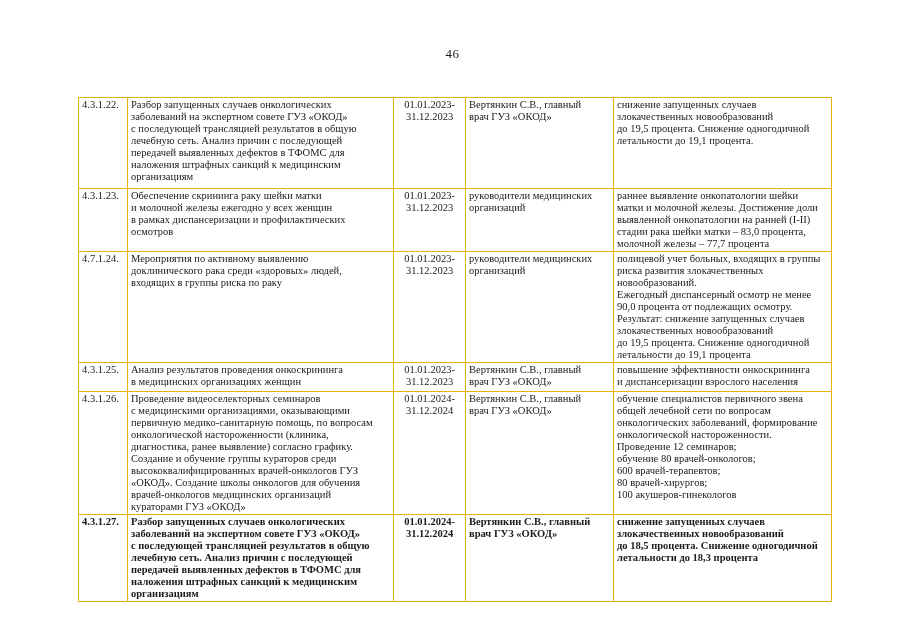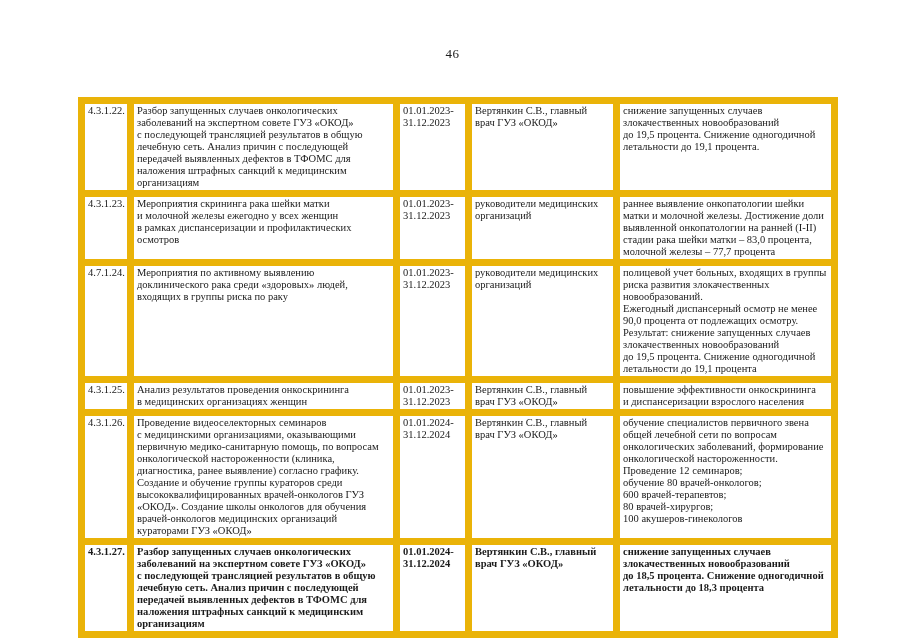--- a/index.html
+++ b/index.html
@@ -26,35 +26,35 @@
   }
   table.doc-table {
     position: absolute;
     left: 78px;
     top: 97px;
     width: 753px;
     border-collapse: collapse;
     table-layout: fixed;
   }
   table.doc-table td {
-    border: 7px solid #eab308;
+    border: 1px solid #eab308;
     vertical-align: top;
     padding: 1px 3px 1px 3px;
     font-size: 10.5px;
     line-height: 12px;
     white-space: pre-line;
     overflow: hidden;
   }
   td.cell-num {
     padding-left: 1px;
     padding-right: 1px;
     white-space: nowrap;
   }
   td.cell-dates {
-    text-align: left;
+    text-align: center;
     padding-left: 1px;
     padding-right: 1px;
   }
   col.c-num   { width: 49px; }
   col.c-act   { width: 266px; }
   col.c-dates { width: 72px; }
   col.c-resp  { width: 148px; }
   col.c-res   { width: 218px; }
   tr.r0 { height: 91px; }
   tr.r1 { height: 62px; }
@@ -90,21 +90,21 @@
 31.12.2023</td>
       <td class="cell-resp">Вертянкин С.В., главный
 врач ГУЗ «ОКОД»</td>
       <td class="cell-res">снижение запущенных случаев
 злокачественных новообразований
 до 19,5 процента. Снижение одногодичной
 летальности до 19,1 процента.</td>
     </tr>
     <tr class="r1">
       <td class="cell-num">4.3.1.23.</td>
-      <td class="cell-act">Мероприятия скрининга рака шейки матки
+      <td class="cell-act">Обеспечение скрининга раку шейки матки
 и молочной железы ежегодно у всех женщин
 в рамках диспансеризации и профилактических
 осмотров</td>
       <td class="cell-dates">01.01.2023-
 31.12.2023</td>
       <td class="cell-resp">руководители медицинских
 организаций</td>
       <td class="cell-res">раннее выявление онкопатологии шейки
 матки и молочной железы. Достижение доли
 выявленной онкопатологии на ранней (I-II)

